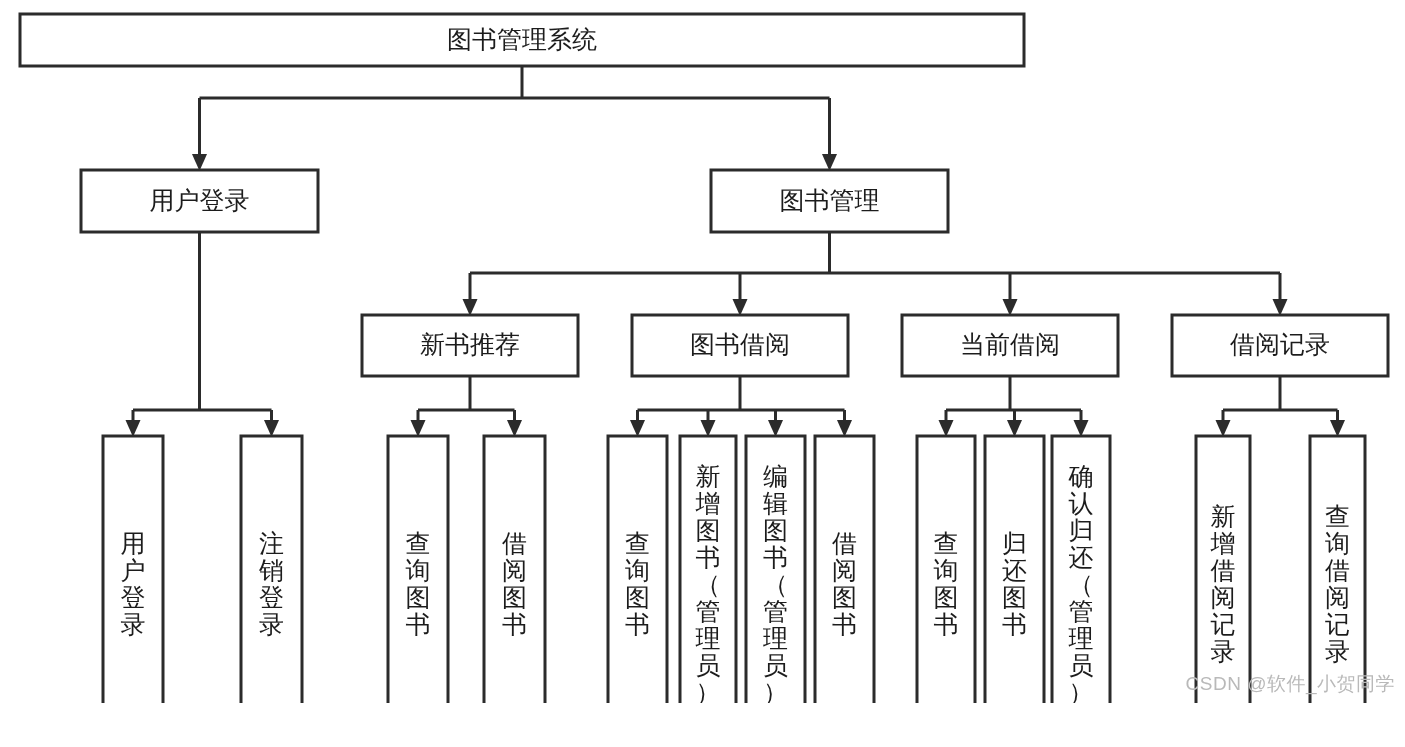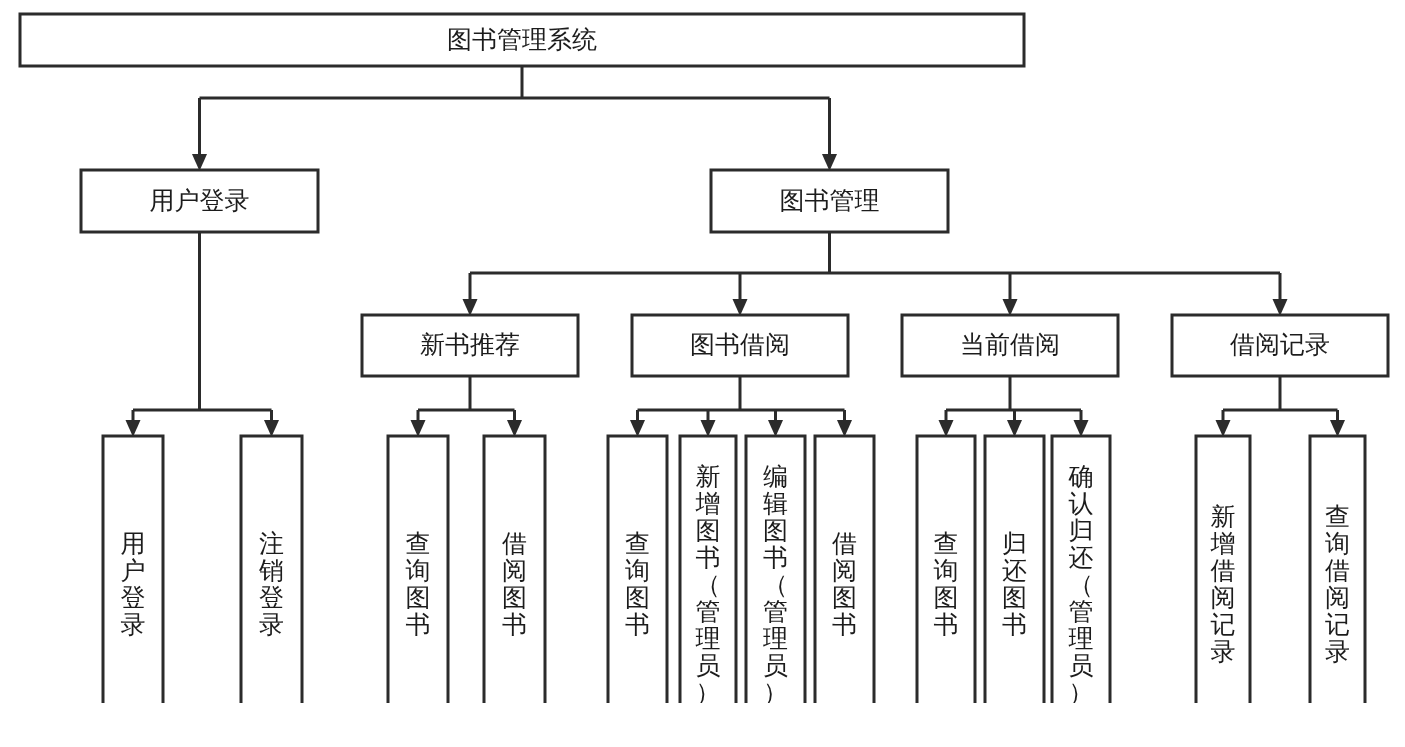--- a/index.html
+++ b/index.html
@@ -200,13 +200,14 @@
         <g>
           <rect x="1196" y="436" width="54" height="298" class="node-box"></rect>
           <text x="1223" class="node-label-vert"><tspan x="1223" y="525.06">新</tspan><tspan x="1223" y="552.06">增</tspan><tspan x="1223" y="579.06">借</tspan><tspan x="1223" y="606.06">阅</tspan><tspan x="1223" y="633.06">记</tspan><tspan x="1223" y="660.06">录</tspan></text>
         </g>
         <g>
           <rect x="1310" y="436" width="55" height="298" class="node-box"></rect>
           <text x="1337.5" class="node-label-vert"><tspan x="1337.5" y="525.06">查</tspan><tspan x="1337.5" y="552.06">询</tspan><tspan x="1337.5" y="579.06">借</tspan><tspan x="1337.5" y="606.06">阅</tspan><tspan x="1337.5" y="633.06">记</tspan><tspan x="1337.5" y="660.06">录</tspan></text>
         </g>
       </g>
   </svg>
+  <div class="watermark">CSDN @软件_小贺同学</div>
 </div>
 
 </body></html>

